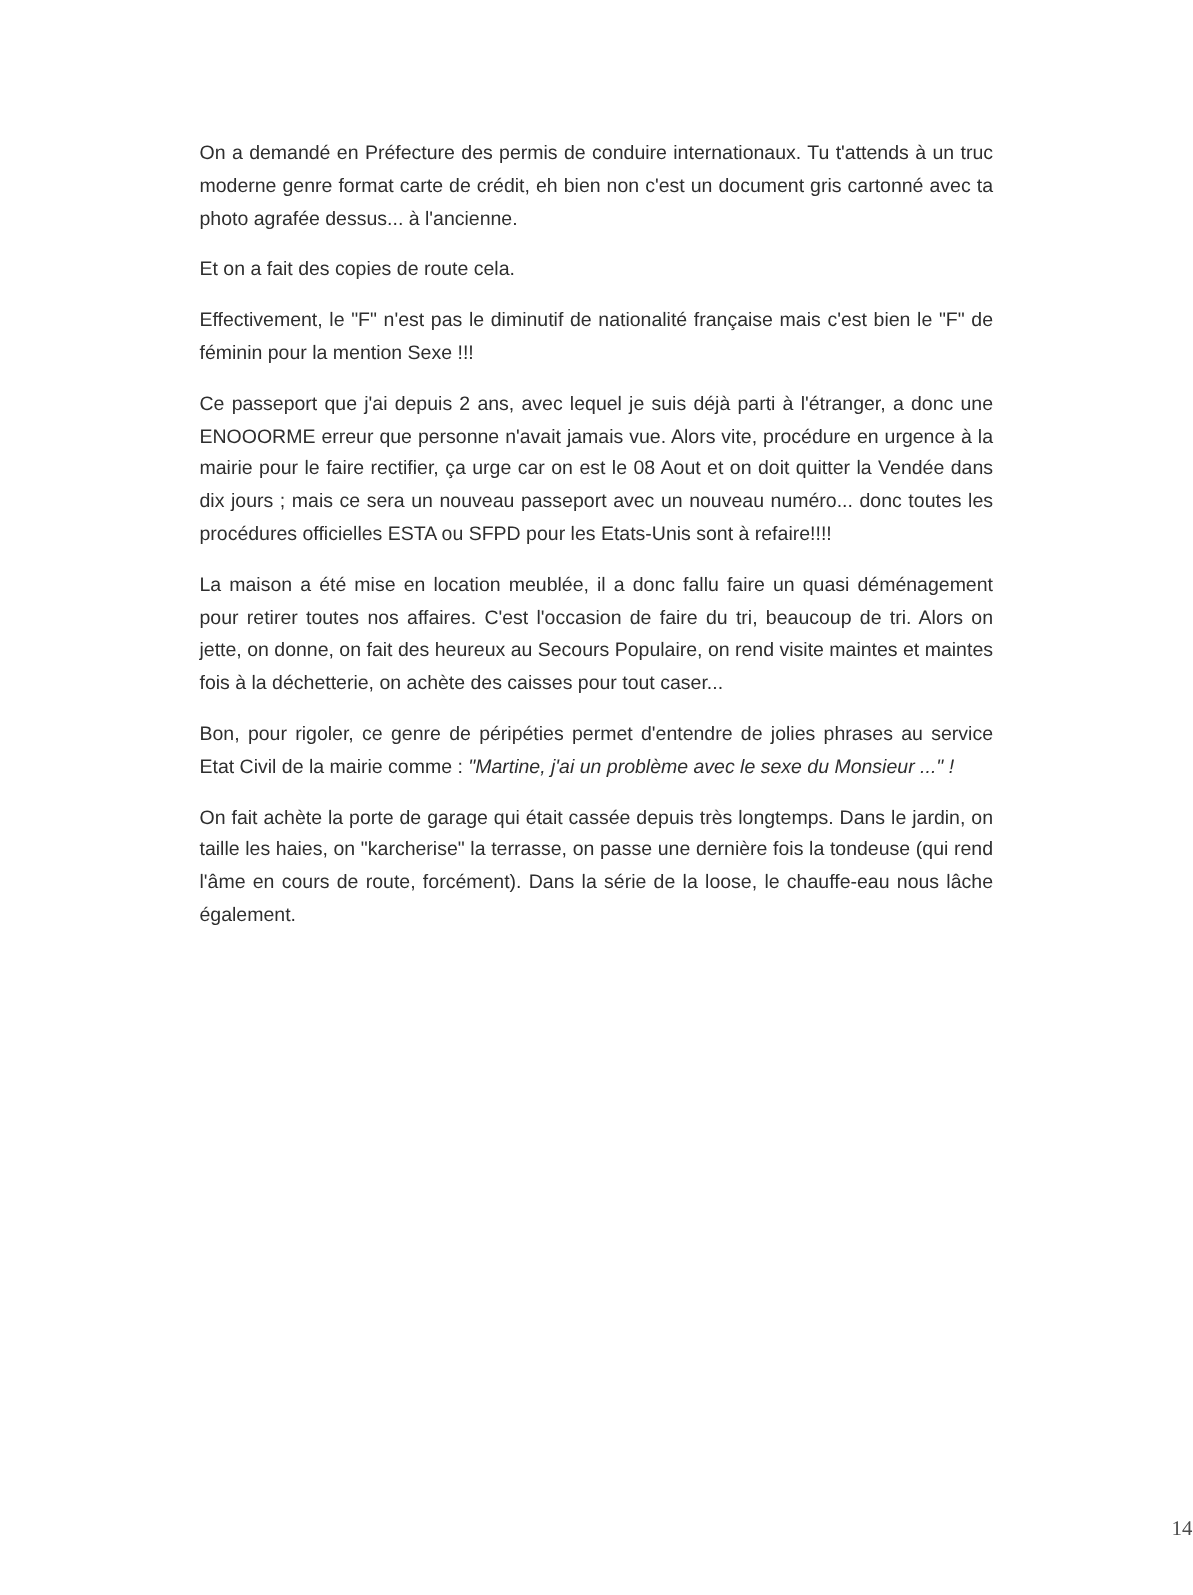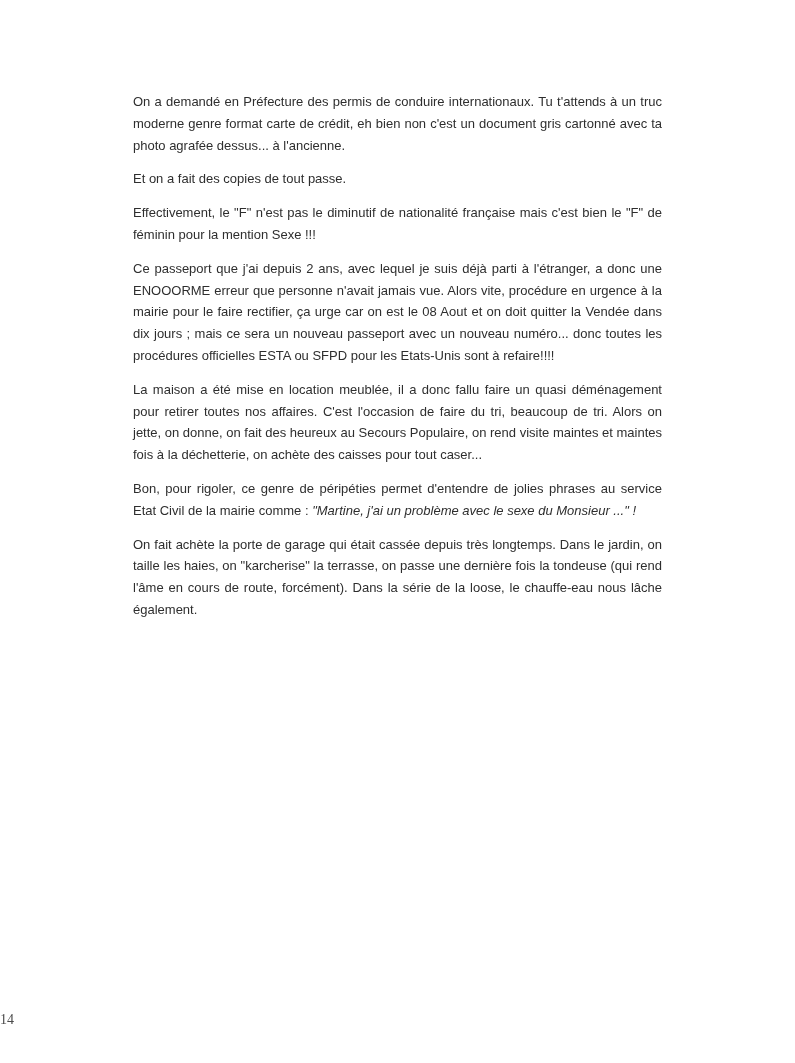--- a/index.html
+++ b/index.html
@@ -29,33 +29,33 @@
     margin: 0 0 12px 0;
   }
   .text-block .seg-italic {
     font-style: italic;
   }
   .page-number {
     position: absolute;
     left: 0;
     width: 795px;
     top: 1012px;
-    text-align: left;
+    text-align: right;
     font-family: "Liberation Serif", "DejaVu Serif", serif;
     font-size: 14px;
     color: #4a4a4a;
   }
 </style>
 </head>
 <body>
 
 <div class="page">
   <div class="text-block">
       <p><span>On a demandé en Préfecture des permis de conduire internationaux. Tu t'attends à un truc moderne genre format carte de crédit, eh bien non c'est un document gris cartonné avec ta photo agrafée dessus... à l'ancienne.</span></p>
-      <p><span>Et on a fait des copies de tout passe.</span></p>
+      <p><span>Et on a fait des copies de route cela.</span></p>
       <p><span>Effectivement, le "F" n'est pas le diminutif de nationalité française mais c'est bien le "F" de féminin pour la mention Sexe !!!</span></p>
       <p><span>Ce passeport que j'ai depuis 2 ans, avec lequel je suis déjà parti à l'étranger, a donc une ENOOORME erreur que personne n'avait jamais vue. Alors vite, procédure en urgence à la mairie pour le faire rectifier, ça urge car on est le 08 Aout et on doit quitter la Vendée dans dix jours ; mais ce sera un nouveau passeport avec un nouveau numéro... donc toutes les procédures officielles ESTA ou SFPD pour les Etats-Unis sont à refaire!!!!</span></p>
       <p><span>La maison a été mise en location meublée, il a donc fallu faire un quasi déménagement pour retirer toutes nos affaires. C'est l'occasion de faire du tri, beaucoup de tri. Alors on jette, on donne, on fait des heureux au Secours Populaire, on rend visite maintes et maintes fois à la déchetterie, on achète des caisses pour tout caser...</span></p>
       <p><span>Bon, pour rigoler, ce genre de péripéties permet d'entendre de jolies phrases au service Etat Civil de la mairie comme :  </span><span class="seg-italic">"Martine, j'ai un problème avec le sexe du Monsieur ..." !</span></p>
       <p><span>On fait achète la porte de garage qui était cassée depuis très longtemps. Dans le jardin, on taille les haies, on "karcherise" la terrasse, on passe une dernière fois la tondeuse (qui rend l'âme en cours de route, forcément). Dans la série de la loose, le chauffe-eau nous lâche également.</span></p>
     </div>
   <div class="page-number">14</div>
 </div>
 
 </body></html>

